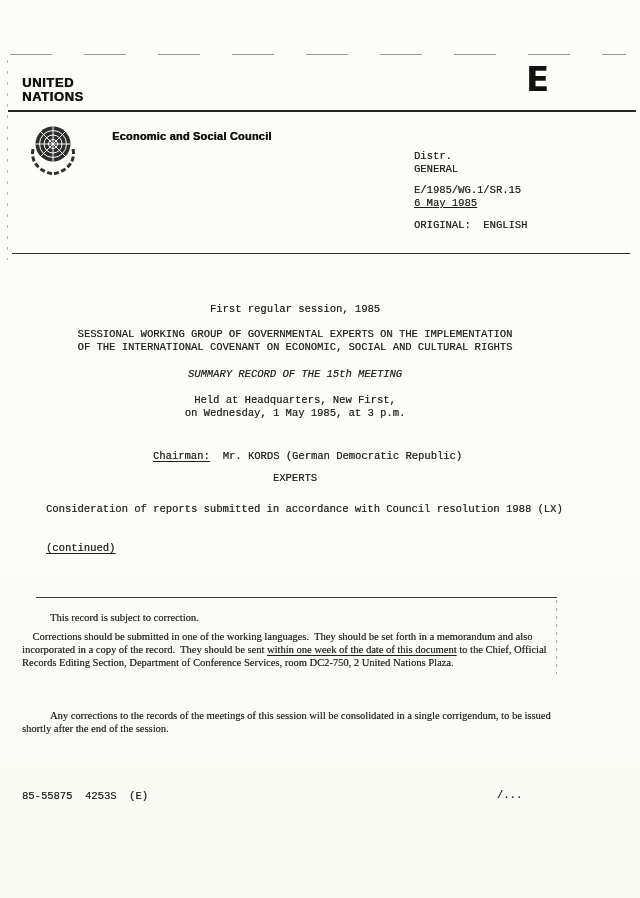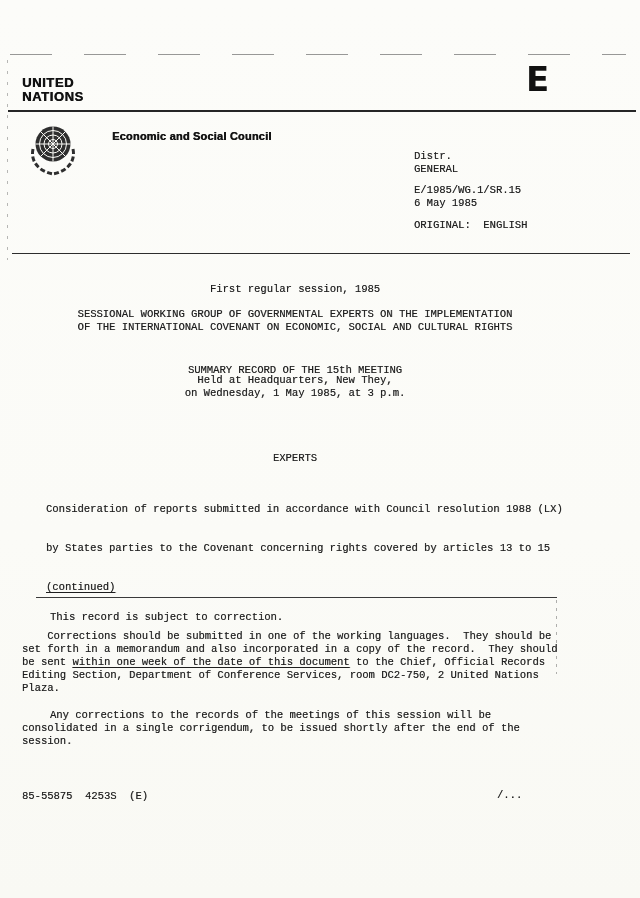--- a/index.html
+++ b/index.html
@@ -32,39 +32,39 @@
     text-shadow:.4px 0 0 #121212; }
   .doc-letter { left:526px; top:62px; font-family:"DejaVu Sans","Liberation Sans",sans-serif;
     font-weight:700; font-size:34px; line-height:34px; color:#111; }
   .rule-top { top:110px; left:8px; right:4px; height:1.6px; background:#262626; }
   .emblem { left:24px; top:118px; }
   .council-title { left:112px; top:130px; font-weight:700; font-size:11px;
     letter-spacing:.2px; color:#141414; text-shadow:.5px 0 0 #141414; }
   .distr-1 { left:414px; top:150px; }
   .distr-2 { left:414px; top:163px; }
   .symbol  { left:414px; top:184px; }
-  .docdate { left:414px; top:197px; }
+  .docdate { left:414px; top:197px;text-decoration:underline; }
   .original{ left:414px; top:219px; }
   .rule-mid { top:253px; left:12px; right:10px; height:1.3px; background:#2d2d2d; }
 
-  .bodycol { left:22px; right:72px; }
+  .bodycol { left:22px; right:72px;margin-top:20px; }
   .session { top:283px; }
   .group1  { top:308px; }
   .group2  { top:321px; }
-  .record  { top:364px; }
+  .record  { top:348px;font-style:italic; }
   .held1   { top:374px; }
   .held2   { top:387px; }
   .chair   { top:417px; }
   .chair-value { padding-left:13px; }
   .contents-h { top:452px; }
   .contents-p { top:477px; left:22px; right:50px; }
   .contents-p .line { display:block;margin-left:24px; }
 
   .fn-rule { top:597px; left:36px; width:521px; height:1px; background:#3a3a3a; }
-  .fn { left:22px; right:70px; text-indent:28px; }
+  .fn { left:22px; right:70px; text-indent:28px;font-family:Liberation Serif, serif; }
   .fn1 { top:611px; }
   .fn2 { top:617px; }
   .fn3 { top:709px; }
 
   .footer-num  { left:22px; top:790px; }
   .footer-cont { left:497px; top:789px; }
 </style>
 </head>
 <body>
 
@@ -106,29 +106,31 @@
   <div class="abs mono symbol">E/1985/WG.1/SR.15</div>
   <div class="abs mono docdate">6 May 1985</div>
   <div class="abs mono original">ORIGINAL:  ENGLISH</div>
 
   <div class="abs rule-mid"></div>
 
   <div class="abs mono center bodycol session">First regular session, 1985</div>
   <div class="abs mono center bodycol group1">SESSIONAL WORKING GROUP OF GOVERNMENTAL EXPERTS ON THE IMPLEMENTATION</div>
   <div class="abs mono center bodycol group2">OF THE INTERNATIONAL COVENANT ON ECONOMIC, SOCIAL AND CULTURAL RIGHTS</div>
   <div class="abs mono center bodycol record">SUMMARY RECORD OF THE 15th MEETING</div>
-  <div class="abs mono center bodycol held1">Held at Headquarters, New They,</div>
+  <div class="abs mono center bodycol held1">Held at Headquarters, New First,</div>
   <div class="abs mono center bodycol held2">on Wednesday, 1 May 1985, at 3 p.m.</div>
 
+  <div class="abs mono center bodycol chair">
+    <span class="u">Chairman:</span><span class="chair-value">Mr. KORDS (German Democratic Republic)</span>
+  </div>
 
   <div class="abs mono center bodycol contents-h">EXPERTS</div>
 
   <div class="abs mono contents-p">
     <span class="line">Consideration of reports submitted in accordance with Council resolution 1988 (LX)</span>
-    <span class="line">by States parties to the Covenant concerning rights covered by articles 13 to 15</span>
     <span class="line u">(continued)</span>
   </div>
 
   <div class="abs fn-rule"></div>
   <div class="abs mono fn fn1">This record is subject to correction.</div>
   <div class="abs mono fn fn2">
     <span>Corrections should be submitted in one of the working languages.  They should be set forth in a memorandum and also incorporated in a copy of the record.  They should be sent </span><span class="u">within one week of the date of this document</span><span> to the Chief, Official Records Editing Section, Department of Conference Services, room DC2-750, 2 United Nations Plaza.</span>
   </div>
   <div class="abs mono fn fn3">Any corrections to the records of the meetings of this session will be consolidated in a single corrigendum, to be issued shortly after the end of the session.</div>
 

